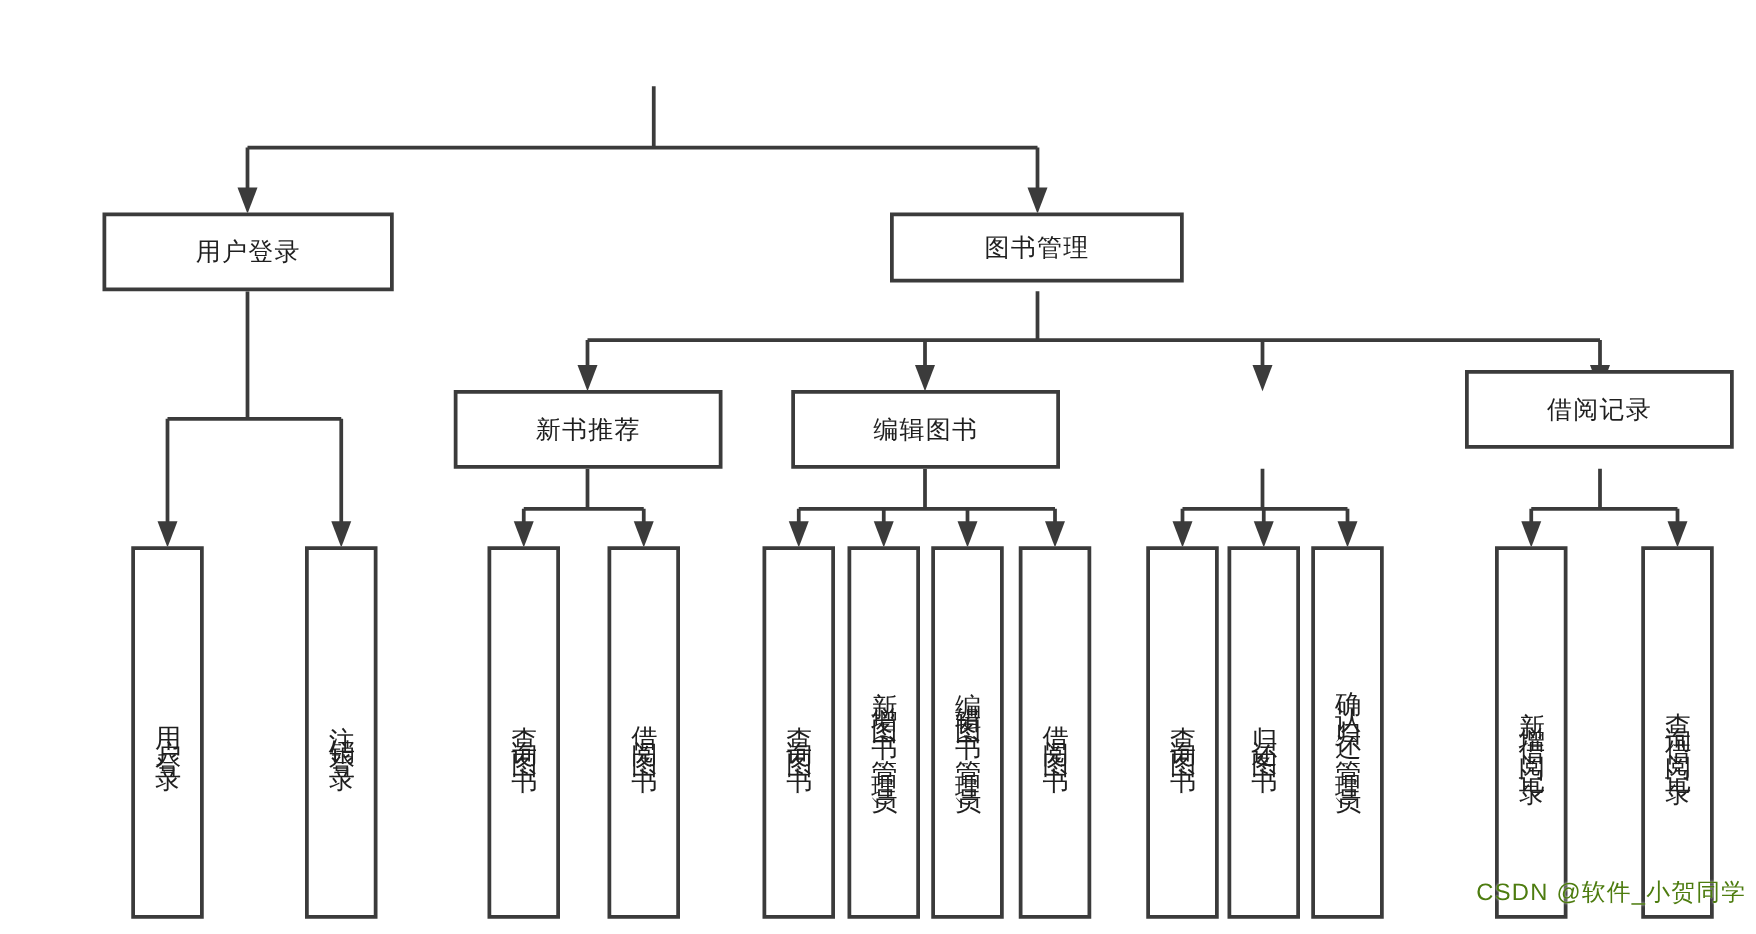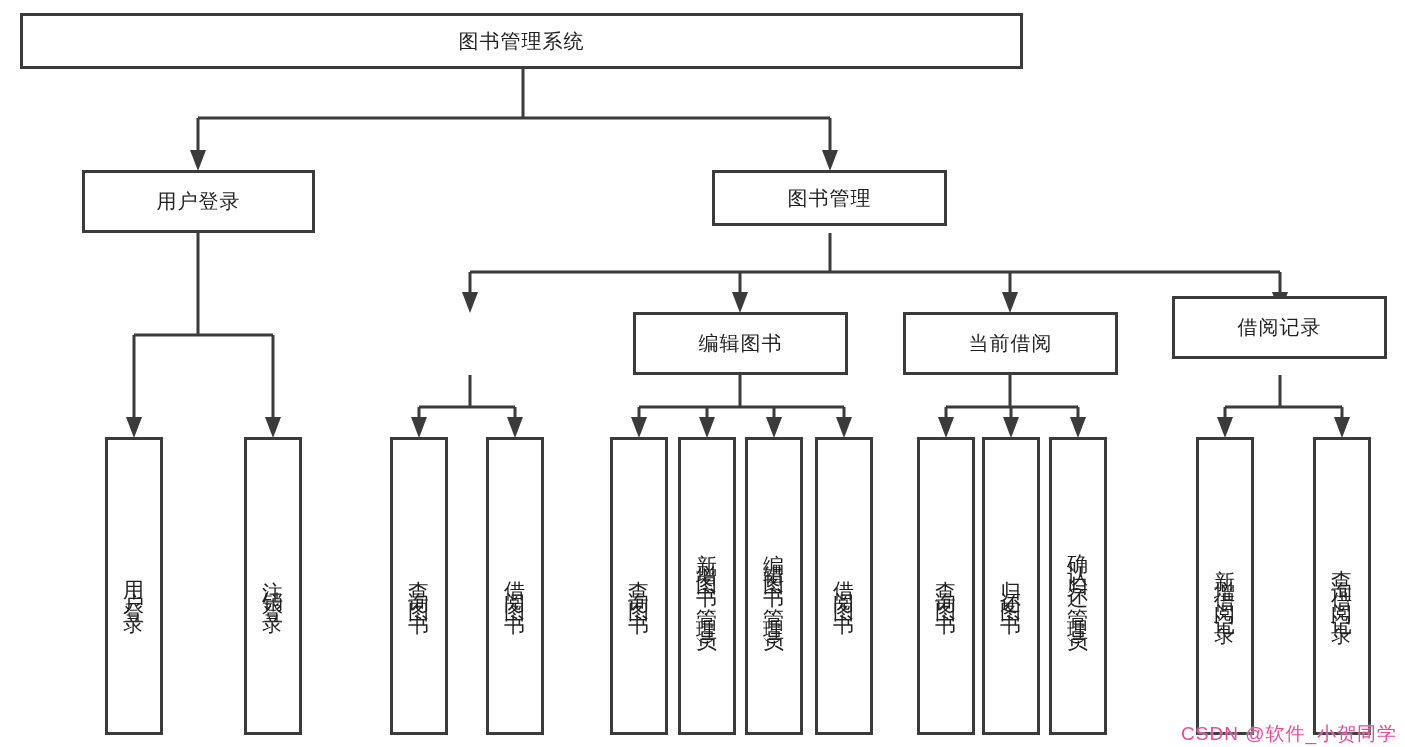--- a/index.html
+++ b/index.html
@@ -35,23 +35,23 @@
     writing-mode: vertical-lr;
     text-orientation: upright;
     font-size: 21px;
     line-height: 1;
     letter-spacing: 11px;
     color: #1f1f1f;
   }
   .watermark {
     position: absolute;
     right: 8px;
-    bottom: 0;
+    bottom: 20px;
     font-size: 19px;
-    color: #ec4899;
+    color: #4d7c0f;
     text-shadow: 0 0 2px #ffffff;
     letter-spacing: 1px;
     white-space: nowrap;
     z-index: 5;
   }
   svg line, svg polyline { stroke: #3b3b3b; stroke-width: 3; fill: none; }
   svg polygon { fill: #3b3b3b; stroke: none; }
 </style>
 </head>
 <body>
@@ -127,37 +127,34 @@
     <g>
       <line x1="1280" y1="375" x2="1280" y2="407"></line>
       <line x1="1225" y1="407" x2="1342" y2="407"></line>
       <line x1="1225" y1="407" x2="1225" y2="419"></line>
       <polygon points="1217,417 1233,417 1225,438"></polygon>
       <line x1="1342" y1="407" x2="1342" y2="419"></line>
       <polygon points="1334,417 1350,417 1342,438"></polygon>
     </g>
   </svg>
 
-  <div class="box" style="left:20px; top:13px; width:1003px; height:56px;">
-    <span class="hlabel">图书管理系统</span>
-  </div>
 
   <div class="box" style="left:82px; top:170px; width:233px; height:63px;">
     <span class="hlabel">用户登录</span>
   </div>
   <div class="box" style="left:712px; top:170px; width:235px; height:56px;">
     <span class="hlabel">图书管理</span>
   </div>
 
+  <div class="box" style="left:363px; top:312px; width:215px; height:63px;">
+    <span class="hlabel">新书推荐</span>
+  </div>
   <div class="box" style="left:633px; top:312px; width:215px; height:63px;">
     <span class="hlabel">编辑图书</span>
   </div>
-  <div class="box" style="left:903px; top:312px; width:215px; height:63px;">
-    <span class="hlabel">当前借阅</span>
-  </div>
   <div class="box" style="left:1172px; top:296px; width:215px; height:63px;">
     <span class="hlabel">借阅记录</span>
   </div>
 
   <div class="box" style="left:105px; top:437px; width:58px; height:298px;">
     <span class="vtext">用户登录</span>
   </div>
   <div class="box" style="left:244px; top:437px; width:58px; height:298px;">
     <span class="vtext">注销登录</span>
   </div>

